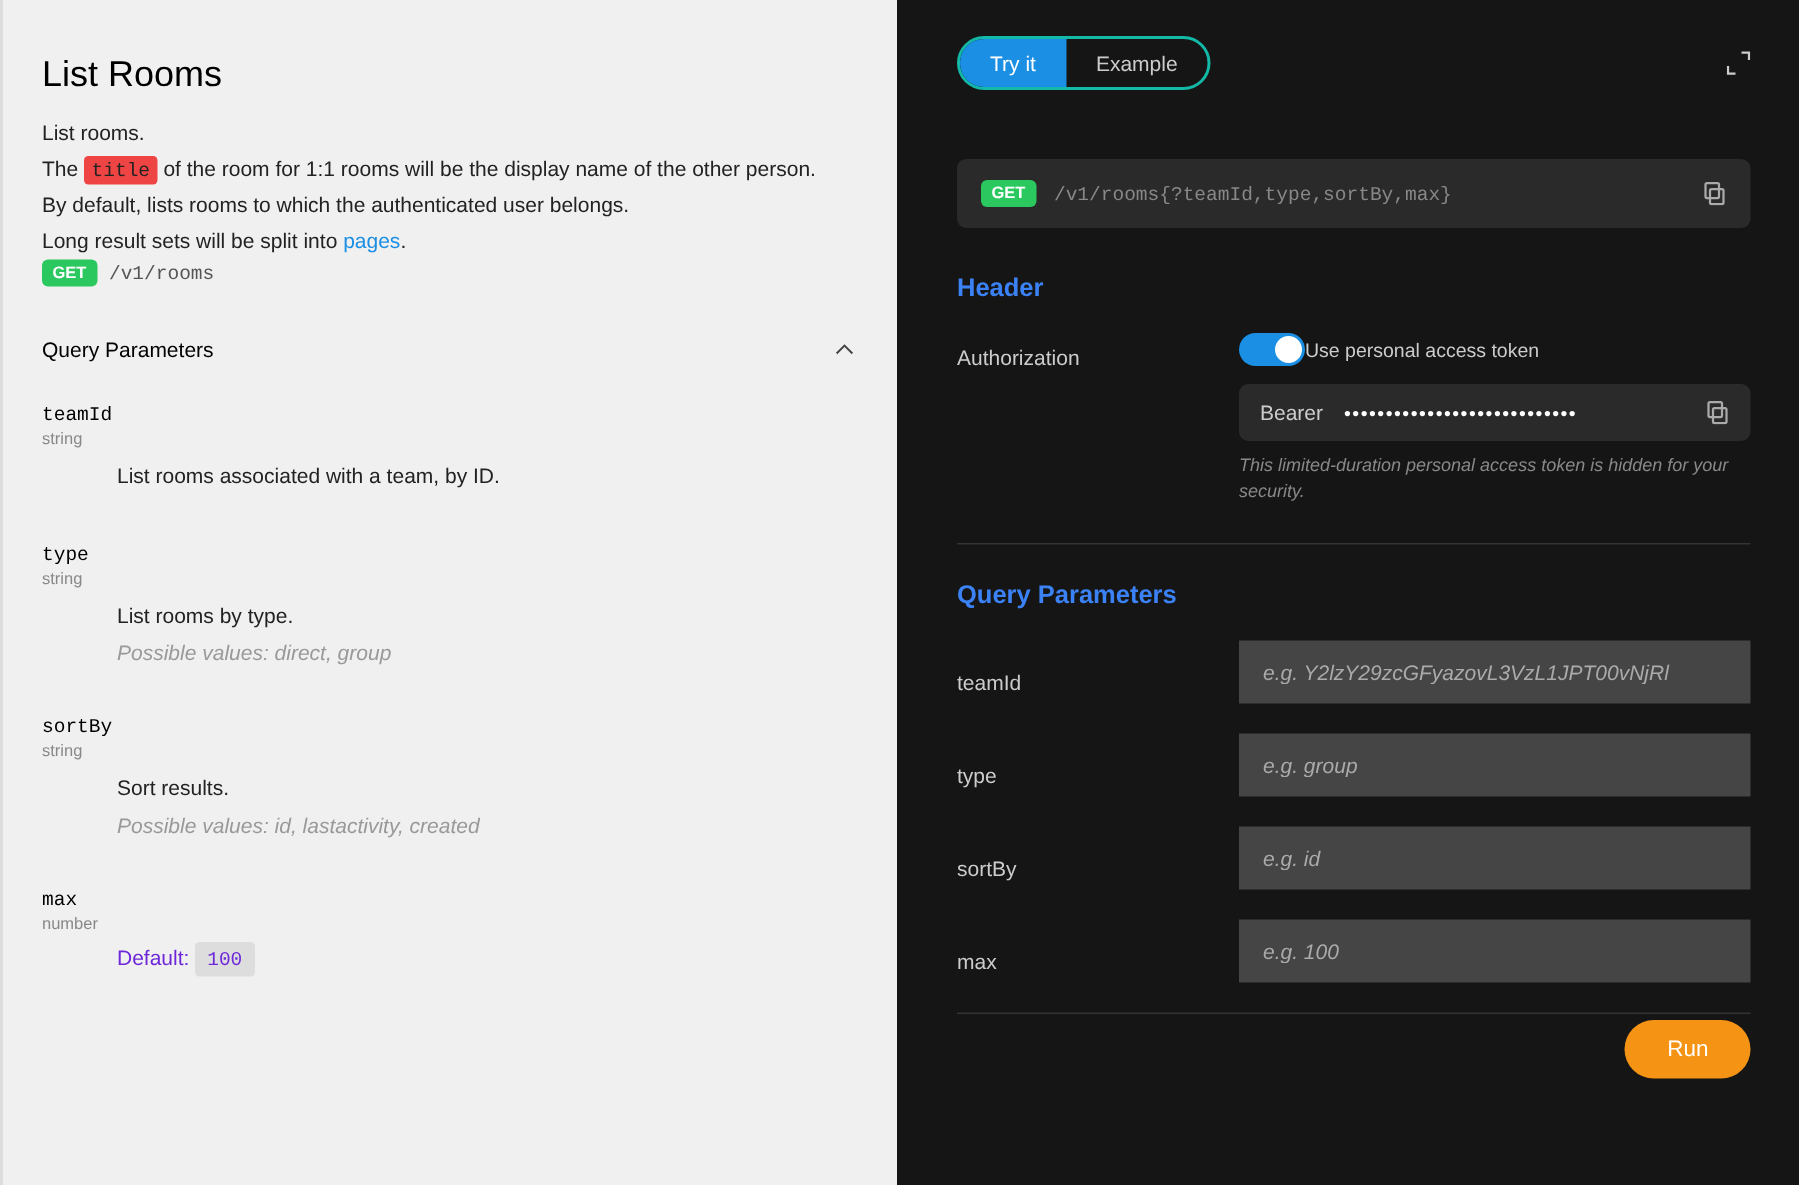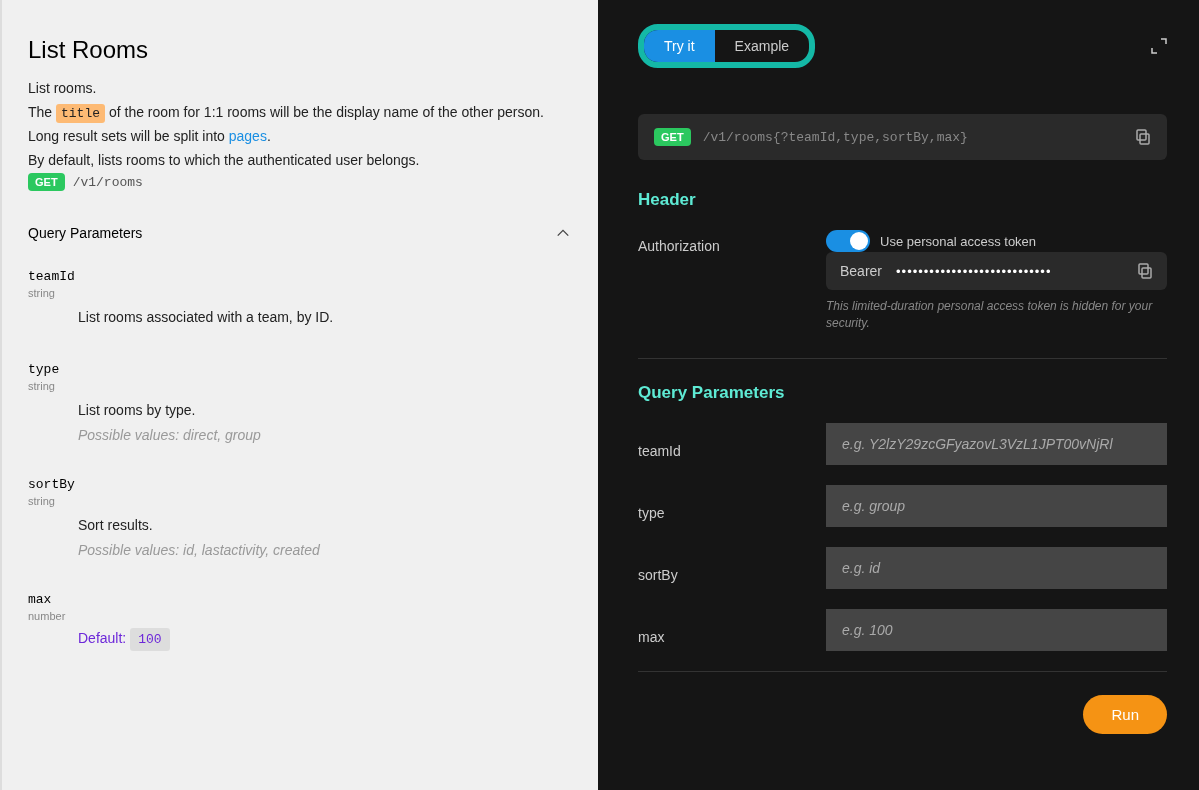--- a/index.html
+++ b/index.html
@@ -34,21 +34,21 @@
     }
     .desc-para {
       font-size: 14px;
       color: #222;
       line-height: 1.55;
       margin-bottom: 2px;
     }
     .desc-block { }
     code.inline {
       font-family: "Courier New", monospace;
-      background: #fdba74;
+      background: #ef4444;
       padding: 2px 5px;
       font-size: 13px;
       border-radius: 3px;
     }
     a.doc-link { color: #1a8fe3; text-decoration: none; }
     .method-path {
       display: flex;
       align-items: center;
       gap: 8px;
       margin-bottom: 34px;
@@ -126,21 +126,21 @@
 
     
     .tab-row {
       display: flex;
       align-items: center;
       justify-content: space-between;
       margin-bottom: 46px;
     }
     .tabs {
       display: flex;
-      border: 6px solid #14b8a6;
+      border: 2px solid #14b8a6;
       border-radius: 20px;
       overflow: hidden;
     }
     .tab {
       padding: 8px 20px;
       font-size: 14px;
       cursor: pointer;
     }
     .tab.active {
       background: #1a8fe3;
@@ -185,42 +185,41 @@
       width: 16px;
       height: 16px;
       stroke: #aaa;
       stroke-width: 1.5;
       fill: none;
       cursor: pointer;
     }
     .r-section-title {
       font-size: 17px;
       font-weight: 700;
-      color: #5eead4;
+      color: #3b82f6;
       margin-bottom: 20px;
     }
     .r-row {
       display: flex;
       align-items: flex-start;
       margin-bottom: 22px;
     }
     .r-label {
       width: 188px;
       font-size: 14px;
       color: #ccc;
       padding-top: 8px;
     }
     .r-control {
       flex: 1;
     }
     .toggle-row {
       display: flex;
       align-items: center;
-      gap: 10px;
-      margin-bottom: 0;
+      margin-bottom: 12px;
     }
     .toggle {
       width: 44px;
       height: 22px;
       background: #1a8fe3;
       border-radius: 11px;
       position: relative;
       cursor: pointer;
     }
     .toggle-knob {
@@ -292,40 +291,40 @@
       color: #fff;
       font-size: 15px;
       border: none;
       border-radius: 20px;
       padding: 11px 28px;
       cursor: pointer;
       float: right;
     }
     .run-row {
       border-top: 1px solid #333;
-      padding-top: 23px;
+      padding-top: 4px;
       display:flex;
       justify-content:flex-end;
     }
   </style>
 </head>
 <body>
 
 <div class="left-panel">
   <h1 class="page-title">List Rooms</h1>
 
   <div class="desc-block">
     <p class="desc-para">List rooms.</p>
     <p class="desc-para">
       <span>The </span><code class="inline">title</code><span> of the room for 1:1 rooms will be the display name of the other person.</span>
     </p>
+    <p class="desc-para">By default, lists rooms to which the authenticated user belongs.</p>
     <p class="desc-para">
       <span>Long result sets will be split into </span><a href="#" class="doc-link">pages</a><span>.</span>
     </p>
-    <p class="desc-para">By default, lists rooms to which the authenticated user belongs.</p>
   </div>
 
   <div class="method-path">
     <span class="method-badge">GET</span>
     <span class="path-text">/v1/rooms</span>
   </div>
 
   <div class="section-header">
     <span>Query Parameters</span>
     <svg class="chevron" viewBox="0 0 16 16">

